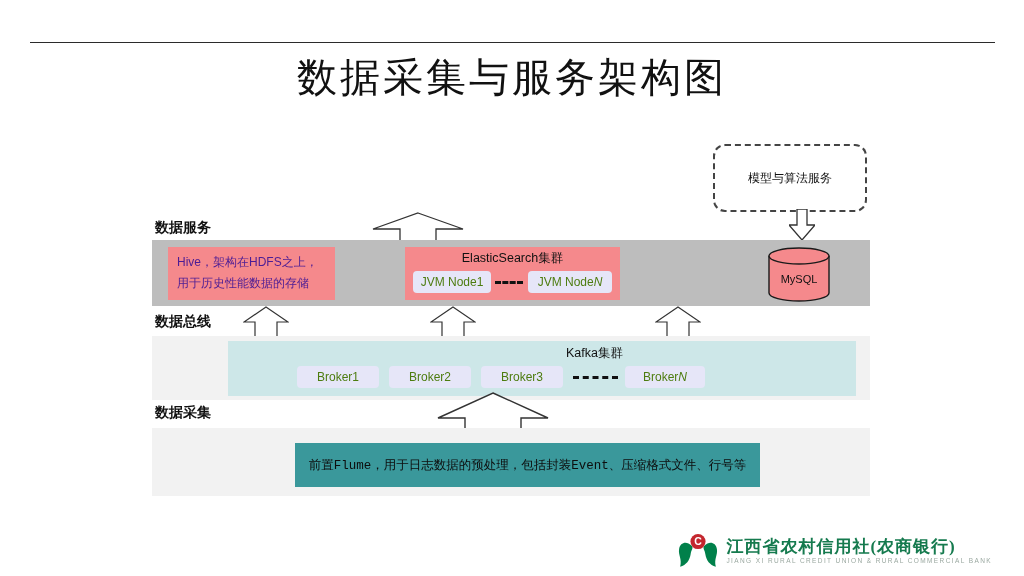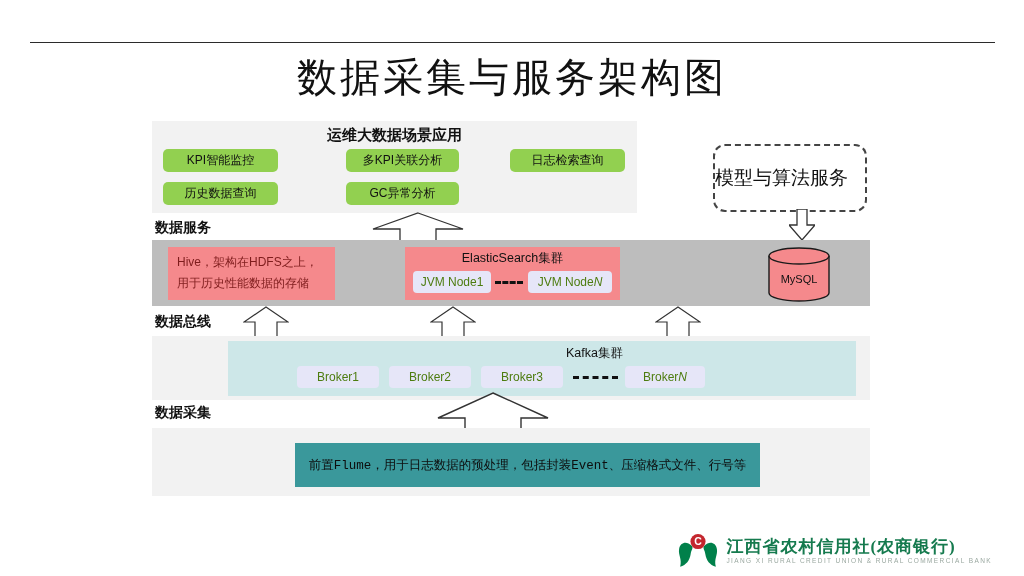--- a/index.html
+++ b/index.html
@@ -14,34 +14,34 @@
   .app-panel-title{left:0;top:5px;width:100%;text-align:center;font-size:15px;font-weight:bold;color:#111;}
   .gbtn{background:#92d050;border-radius:5px;display:flex;align-items:center;justify-content:center;
         font-size:12px;color:#111;}
   .btn-a{left:11px;top:28px;width:115px;height:23px;}
   .btn-b{left:11px;top:61px;width:115px;height:23px;}
   .btn-c{left:194px;top:28px;width:113px;height:23px;}
   .btn-d{left:194px;top:61px;width:113px;height:23px;}
   .btn-e{left:358px;top:28px;width:115px;height:23px;}
   
   .model-box{left:713px;top:144px;width:150px;height:64px;border:2px dashed #444;border-radius:12px;
-     background:#fff;display:flex;align-items:center;font-size:19px;color:#111;}
+     background:#fff;display:flex;align-items:center;justify-content:center;font-size:12px;color:#111;}
   
   .layer-label{font-size:14px;font-weight:bold;color:#111;}
   .lbl-service{left:155px;top:219px;}
   .lbl-bus{left:155px;top:313px;}
   .lbl-collect{left:155px;top:404px;}
   
   .service-band{left:152px;top:240px;width:718px;height:66px;background:#bdbdbd;}
   .bus-band{left:152px;top:336px;width:718px;height:64px;background:#f2f2f2;}
   .collect-band{left:152px;top:428px;width:718px;height:68px;background:#f2f2f2;}
   
   .pinkbox{background:#f5898c;}
   .hive-box{left:168px;top:247px;width:167px;height:53px;font-size:12px;line-height:21px;
-            padding:5px 9px;box-sizing:border-box;color:#7f1d1d;}
+            padding:5px 9px;box-sizing:border-box;color:#4c1d95;}
   .es-box{left:405px;top:247px;width:215px;height:53px;}
   .es-title{left:0;top:3px;width:100%;text-align:center;font-size:12.5px;color:#111;}
   .node{background:#e6e6f8;border-radius:4px;display:flex;align-items:center;justify-content:center;
         font-size:12px;color:#4d7c0f;}
   .jvm1{left:8px;top:24px;width:78px;height:22px;}
   .jvmN{left:123px;top:24px;width:84px;height:22px;}
   .dash{border-top:3px dashed #111;}
   .es-dash{left:90px;top:34px;width:28px;}
   .it{font-style:italic;}
   
@@ -69,28 +69,20 @@
 </style>
 </head>
 <body>
 
 <div class="slide">
 
   <div class="abs top-rule"></div>
 
   <div class="abs slide-title">数据采集与服务架构图</div>
 
-  <div class="abs app-panel">
-    <div class="abs app-panel-title">运维大数据场景应用</div>
-    <div class="abs gbtn btn-a">KPI智能监控</div>
-    <div class="abs gbtn btn-b">历史数据查询</div>
-    <div class="abs gbtn btn-c">多KPI关联分析</div>
-    <div class="abs gbtn btn-d">GC异常分析</div>
-    <div class="abs gbtn btn-e">日志检索查询</div>
-  </div>
 
   <div class="abs model-box">
     <span>模型与算法服务</span>
   </div>
 
   <svg class="abs arrow" style="left:789px;top:209px;" width="26" height="32">
     <polygon points="8,0 18,0 18,16 26,16 13,31 0,16 8,16" fill="#fff" stroke="#333" stroke-width="1.3"></polygon>
   </svg>
 
   <svg class="abs arrow" style="left:372px;top:212px;" width="92" height="30">

